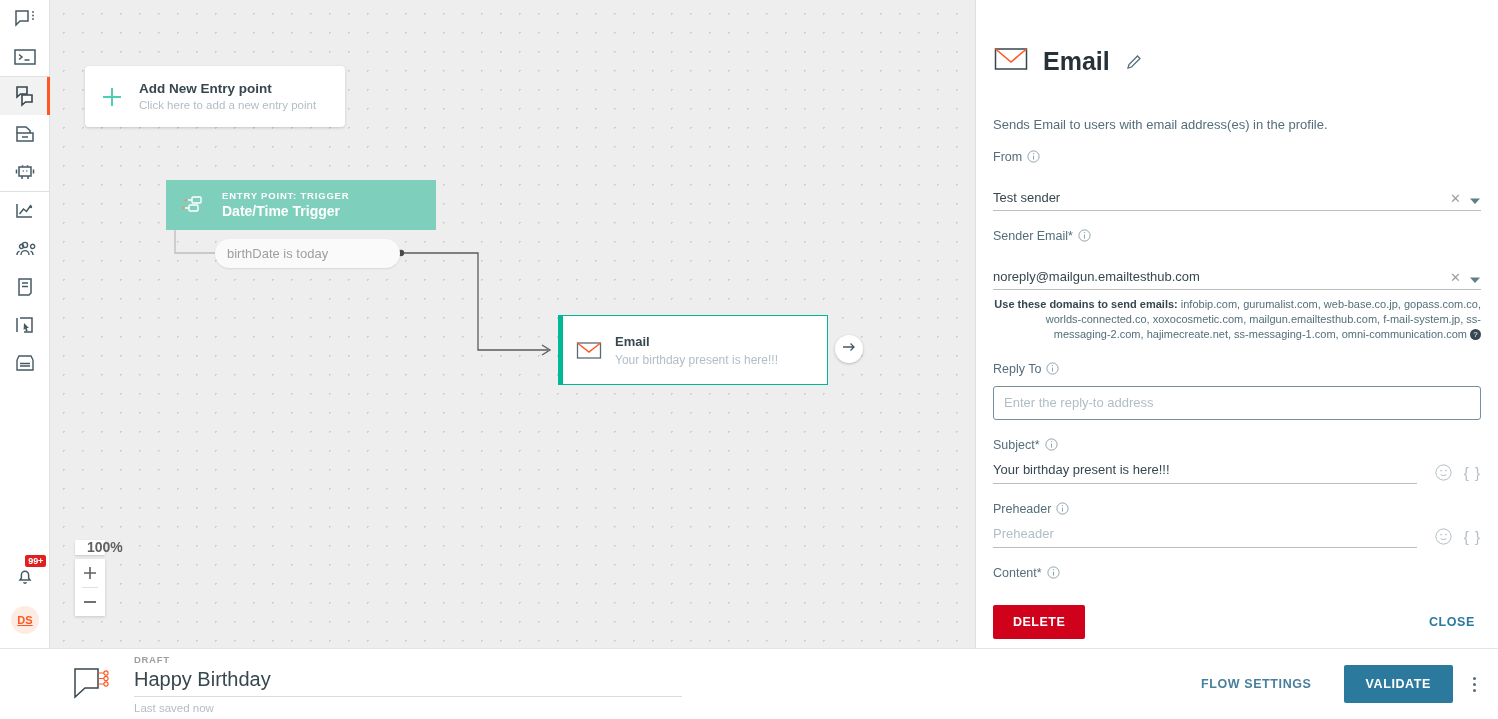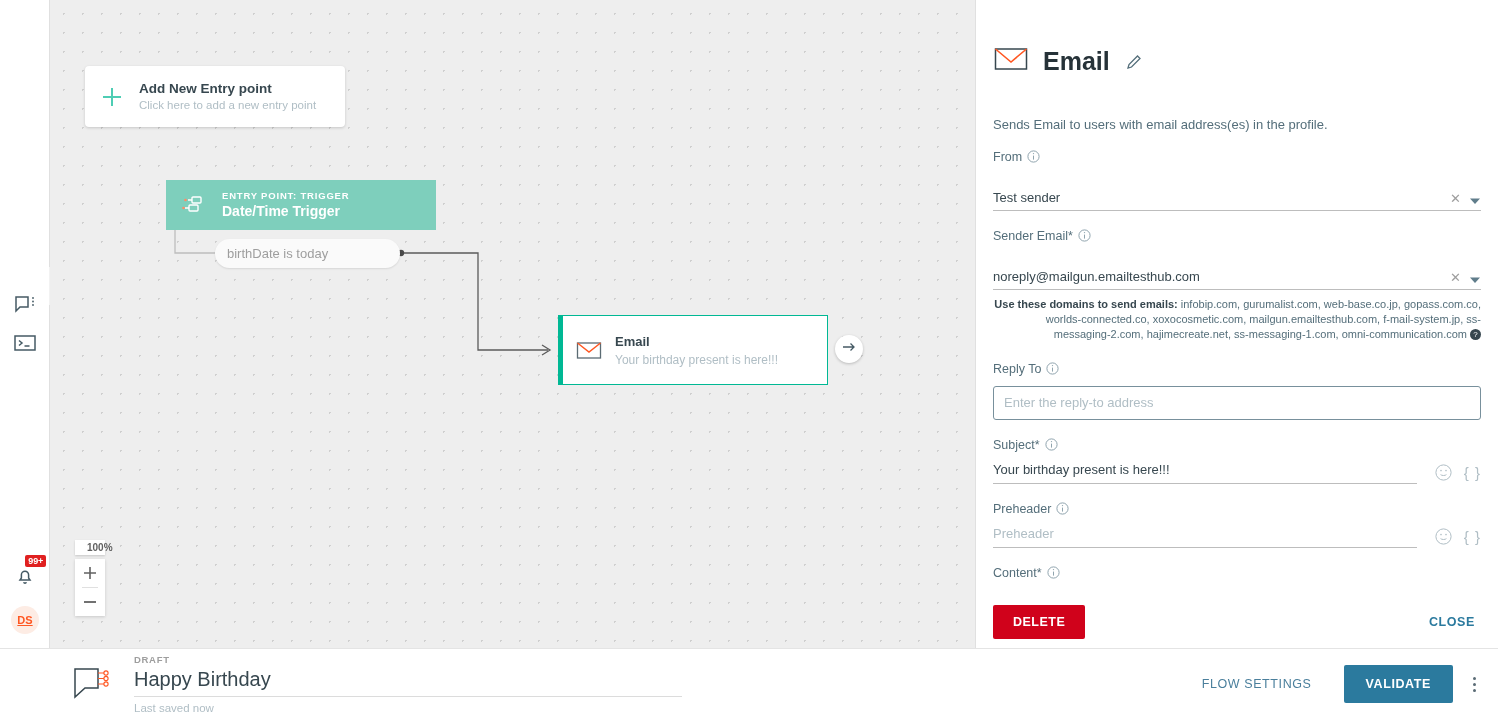--- a/index.html
+++ b/index.html
@@ -12,21 +12,21 @@
     color: #37474f;
   }
   #app { position: relative; width: 1498px; height: 719px; }
 
   
   .rail {
     position: absolute; left: 0; top: 0;
     width: 50px; height: 648px;
     background: #ffffff;
     border-right: 1px solid #e0e0e0;
-    display: flex; flex-direction: row; align-items: center;
+    display: flex; flex-direction: column; align-items: center;
   }
   .rail-group { width: 100%; display: flex; flex-direction: column; align-items: center; }
   .rail-div { width: 100%; height: 1px; background: #e0e0e0; }
   .rail-item {
     position: relative;
     width: 50px; height: 38px;
     display: flex; align-items: center; justify-content: center;
     cursor: pointer;
   }
   .rail-item.active { background: #f2f2f2; }
@@ -118,21 +118,21 @@
   .next-btn {
     position: absolute; left: 785px; top: 335px;
     width: 28px; height: 28px; border-radius: 50%;
     background: #fff; box-shadow: 0 1px 3px rgba(0,0,0,.22);
     display: flex; align-items: center; justify-content: center;
     cursor: pointer;
   }
 
   .zoom-ctl { position: absolute; left: 25px; bottom: 32px; width: 30px; }
   .zoom-level {
-    background: #fff; font-size: 10px; font-weight: bold; color: #616161;
+    background: #fff; font-size: 14px; font-weight: bold; color: #616161;
     text-align: center; padding: 2px 12px; line-height: 11px;
     box-shadow: 0 1px 2px rgba(0,0,0,.16);
   }
   .zoom-btns { background: #fff; margin-top: 4px; box-shadow: 0 1px 3px rgba(0,0,0,.16); }
   .zoom-btn {
     height: 28px; display: flex; align-items: center; justify-content: center;
     cursor: pointer;
   }
   .zoom-sep { height: 1px; background: #e0e0e0; margin: 0 7px; }
 
@@ -222,21 +222,21 @@
   .flow-meta { margin-left: 22px; width: 548px; }
   .flow-status { font-size: 9.5px; font-weight: bold; letter-spacing: .7px; color: #9e9e9e; line-height: 12px; }
   .flow-name {
     font-size: 20px; color: #37474f; line-height: 27px;
     border-bottom: 1px solid #dcdcdc; padding-bottom: 3px; cursor: text;
   }
   .flow-saved { font-size: 11.5px; color: #b0bec5; margin-top: 5px; }
   .bottom-right { margin-left: auto; display: flex; align-items: center; padding-right: 22px; gap: 0; }
   .btn-flowsettings {
     background: transparent; border: none; cursor: pointer;
-    color: #4a7f9c; font-size: 12.5px; font-weight: normal; letter-spacing: .6px;
+    color: #4a7f9c; font-size: 12.5px; font-weight: bold; letter-spacing: .6px;
     font-family: inherit; padding: 10px 14px;
   }
   .btn-validate {
     background: #2b7a9e; color: #fff; border: none; cursor: pointer;
     font-size: 12.5px; font-weight: bold; letter-spacing: .6px;
     font-family: inherit; padding: 12px 22px; border-radius: 2px;
     margin-left: 18px;
   }
   .kebab { margin-left: 20px; cursor: pointer; display: flex; flex-direction: column; gap: 3px; }
   .kebab i { width: 3px; height: 3px; background: #5a6b75; border-radius: 50%; display: block; }

